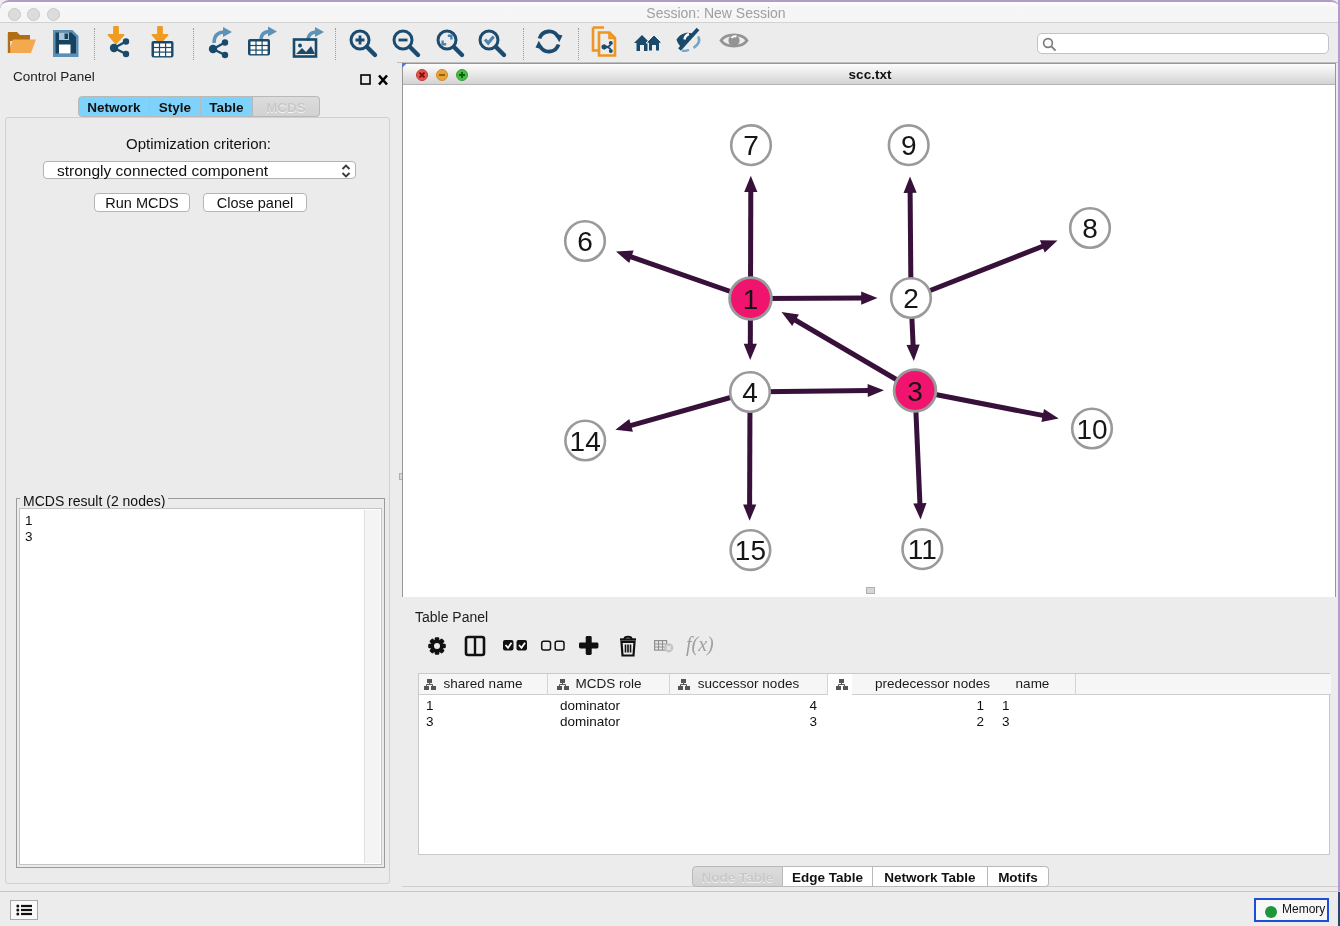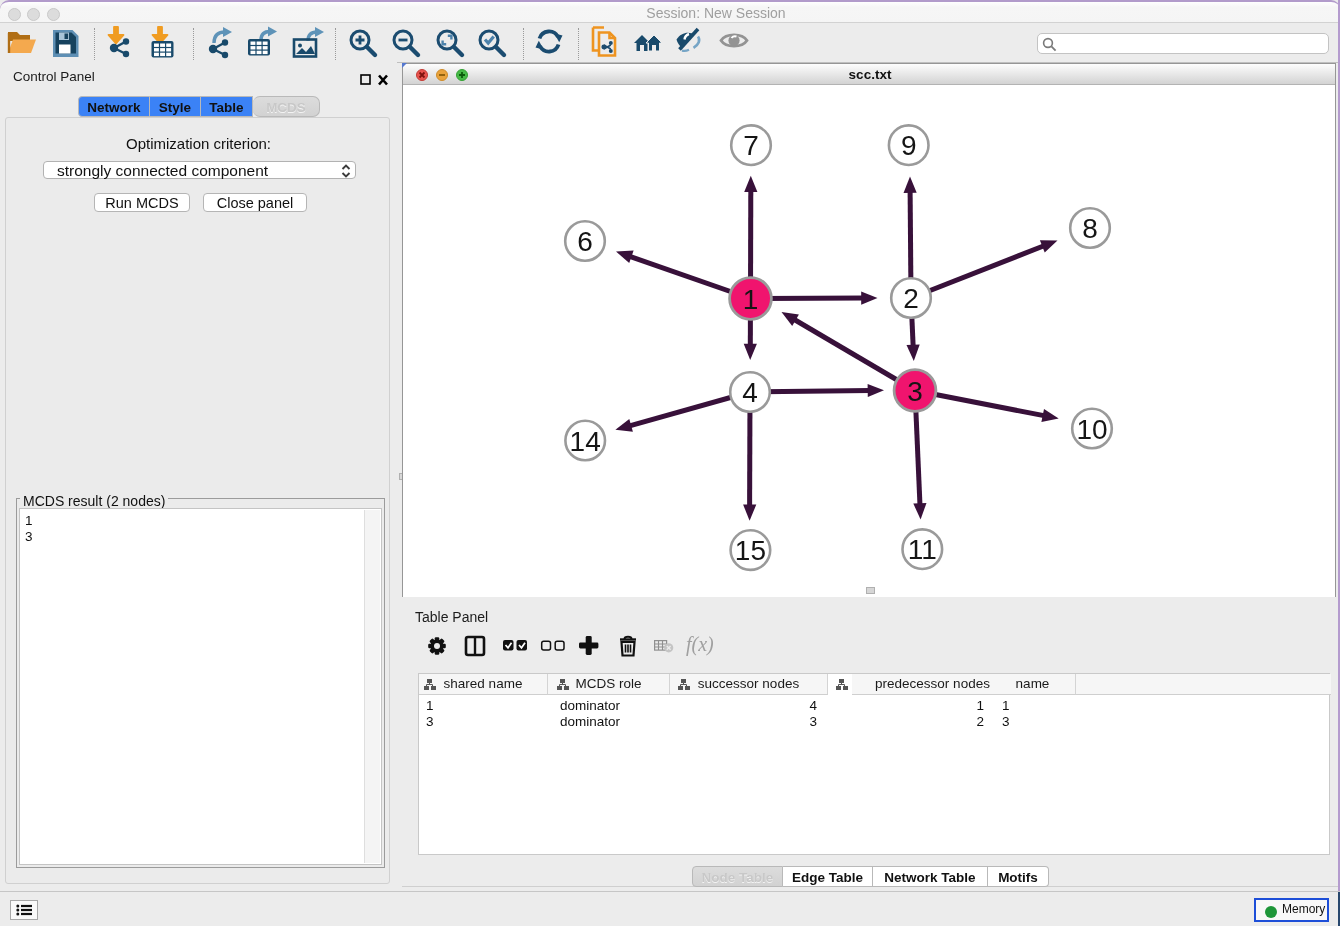--- a/index.html
+++ b/index.html
@@ -20,21 +20,21 @@
            border-bottom:1px solid #bfbfbf;box-sizing:content-box;}
   .tsep{position:absolute;top:28px;height:32px;width:0;
         border-left:1px dotted #9a9a9a;}
   #search{position:absolute;left:1037px;top:33px;width:292px;height:21px;
           background:#fff;border:1px solid #c3c3c3;border-radius:5px;box-sizing:border-box;}
   
   #cpanel{left:0;top:62px;width:397px;height:830px;background:#ececec;}
   #cp-title{position:absolute;left:13px;top:7px;font-size:13.5px;color:#1c1c1c;}
   .tabrow{position:absolute;display:flex;}
   .tab{height:21px;line-height:21px;text-align:center;font-size:13.5px;font-weight:700;
-       background:#3b82f6;border:1px solid #b9b9b9;border-left:none;box-sizing:border-box;color:#111;}
+       background:#7dd3fc;border:1px solid #b9b9b9;border-left:none;box-sizing:border-box;color:#111;}
   .tab.first{border-left:1px solid #b9b9b9;border-radius:4px 0 0 4px;}
   .tab.sel{background:linear-gradient(#dcdcdc,#d2d2d2);color:#c8c8c8;
            text-shadow:0 1px 0 #f3f3f3;border-radius:0 4px 4px 0;border-color:#b9b9b9;}
   #cp-content{position:absolute;left:5px;top:55px;width:385px;height:767px;
               background:#ebebeb;border:1px solid #d0d0d0;border-radius:3px;box-sizing:border-box;}
   #optlabel{position:absolute;left:0;top:73px;width:397px;text-align:center;
             font-size:15px;color:#111;}
   #combo{position:absolute;left:43px;top:99px;width:313px;height:18px;background:#fff;
          border:1px solid #b2b2b2;border-radius:4px;box-sizing:border-box;
          font-size:15.5px;color:#111;line-height:17px;padding-left:13px;}
@@ -250,21 +250,21 @@
   <div id="cp-title">Control Panel</div>
   <svg class="abs" style="left:360px;top:12px;" width="30" height="12" viewBox="0 0 30 12">
     <rect x="1" y="1" width="9" height="9" fill="none" stroke="#000" stroke-width="1.6"></rect>
     <path d="M19 1.5 L27 10.5 M27 1.5 L19 10.5" stroke="#000" stroke-width="2.6"></path>
   </svg>
   <div id="cp-content"></div>
   <div class="tabrow" style="left:78px;top:34px;">
     <div class="tab first" style="width:72px;">Network</div>
     <div class="tab" style="width:51px;">Style</div>
     <div class="tab" style="width:52px;">Table</div>
-    <div class="tab sel" style="width:67px;border-radius:7px;">MCDS</div>
+    <div class="tab sel" style="width:67px;">MCDS</div>
   </div>
   <div id="optlabel">Optimization criterion:</div>
   <div id="combo">strongly connected component</div>
   <svg class="abs" style="left:340px;top:102px;" width="12" height="14" viewBox="0 0 12 14">
     <path d="M2.5 5 L6 1.5 L9.5 5" fill="none" stroke="#3c3c3c" stroke-width="1.9"></path>
     <path d="M2.5 9 L6 12.5 L9.5 9" fill="none" stroke="#3c3c3c" stroke-width="1.9"></path>
   </svg>
   <div class="btn" style="left:94px;width:96px;">Run MCDS</div>
   <div class="btn" style="left:203px;width:104px;">Close panel</div>
   <div id="mcdsbox">

